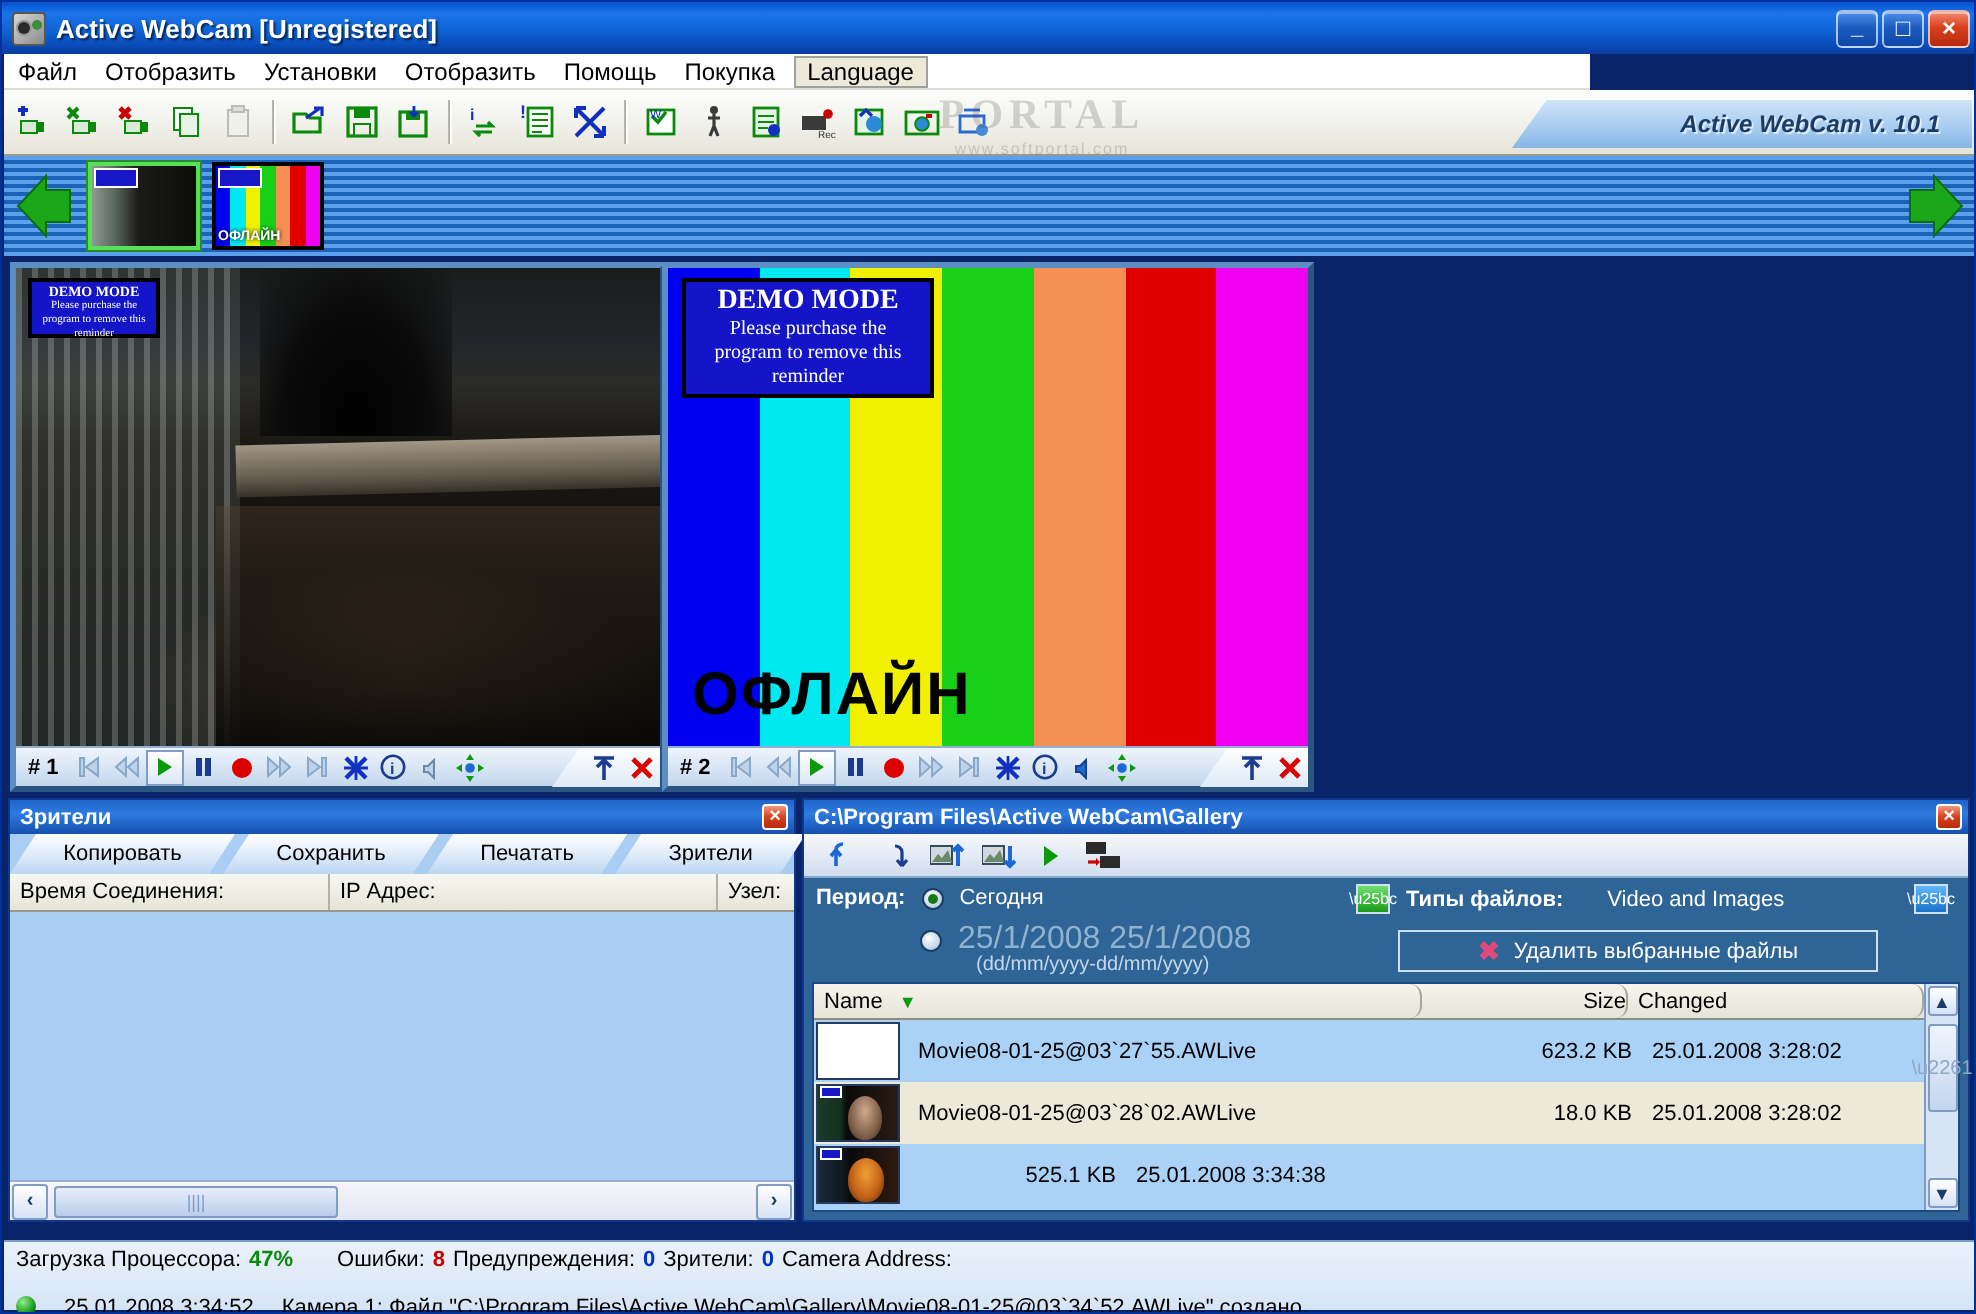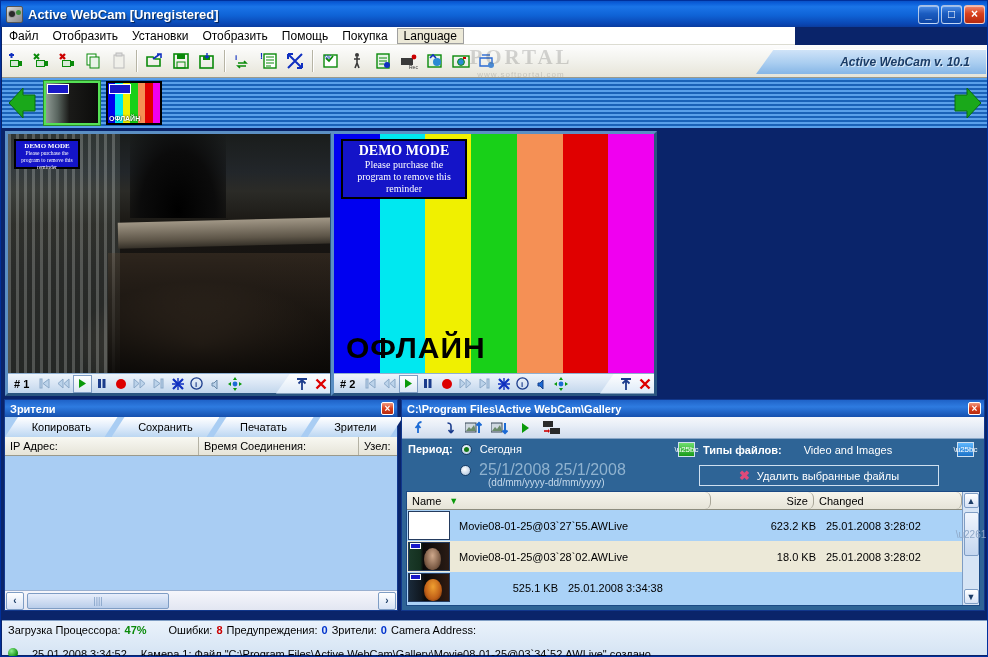--- a/index.html
+++ b/index.html
@@ -707,22 +707,22 @@
       <span>Зрители</span>
       <span class="x">×</span>
     </div>
     <div class="tabrow">
       <div class="tabbtn">Копировать</div>
       <div class="tabbtn">Сохранить</div>
       <div class="tabbtn">Печатать</div>
       <div class="tabbtn">Зрители</div>
     </div>
     <div class="colrow">
+      <div class="colcell" style="width:160px">Время Соединения:</div>
       <div class="colcell" style="width:194px">IP Адрес:</div>
-      <div class="colcell" style="width:160px">Время Соединения:</div>
       <div class="colcell" style="flex:1 1 auto;border-right:none">Узел:</div>
     </div>
     <div class="list-body"></div>
     <div class="hscroll">
       <div class="sb-arrow">‹</div>
       <div class="sb-thumb">||||</div>
       <div class="sb-track"></div>
       <div class="sb-arrow">›</div>
     </div>
   </div>
@@ -801,21 +801,21 @@
       </div>
     </div>
 
     <div class="files">
       <div class="files-main">
         <div class="fhead">
           <div class="c" style="flex:1 1 auto">
             <span>Name</span>
             <span style="color:#0a9a0a;margin-left:8px;font-size:9px">▼</span>
           </div>
-          <div class="c" style="width:103px;justify-content:flex-end;padding-right:5px">Size</div>
+          <div class="c" style="width:103px;justify-content:flex-end;padding-right:0">Size</div>
           <div class="c" style="width:148px">Changed</div>
         </div>
 
         <div class="frow odd">
           <div class="fthumb" style="background:#fff"></div>
           <div class="fname">Movie08-01-25@03`27`55.AWLive</div>
           <div class="fsize">623.2 KB</div>
           <div class="fchg">25.01.2008  3:28:02</div>
         </div>
 

